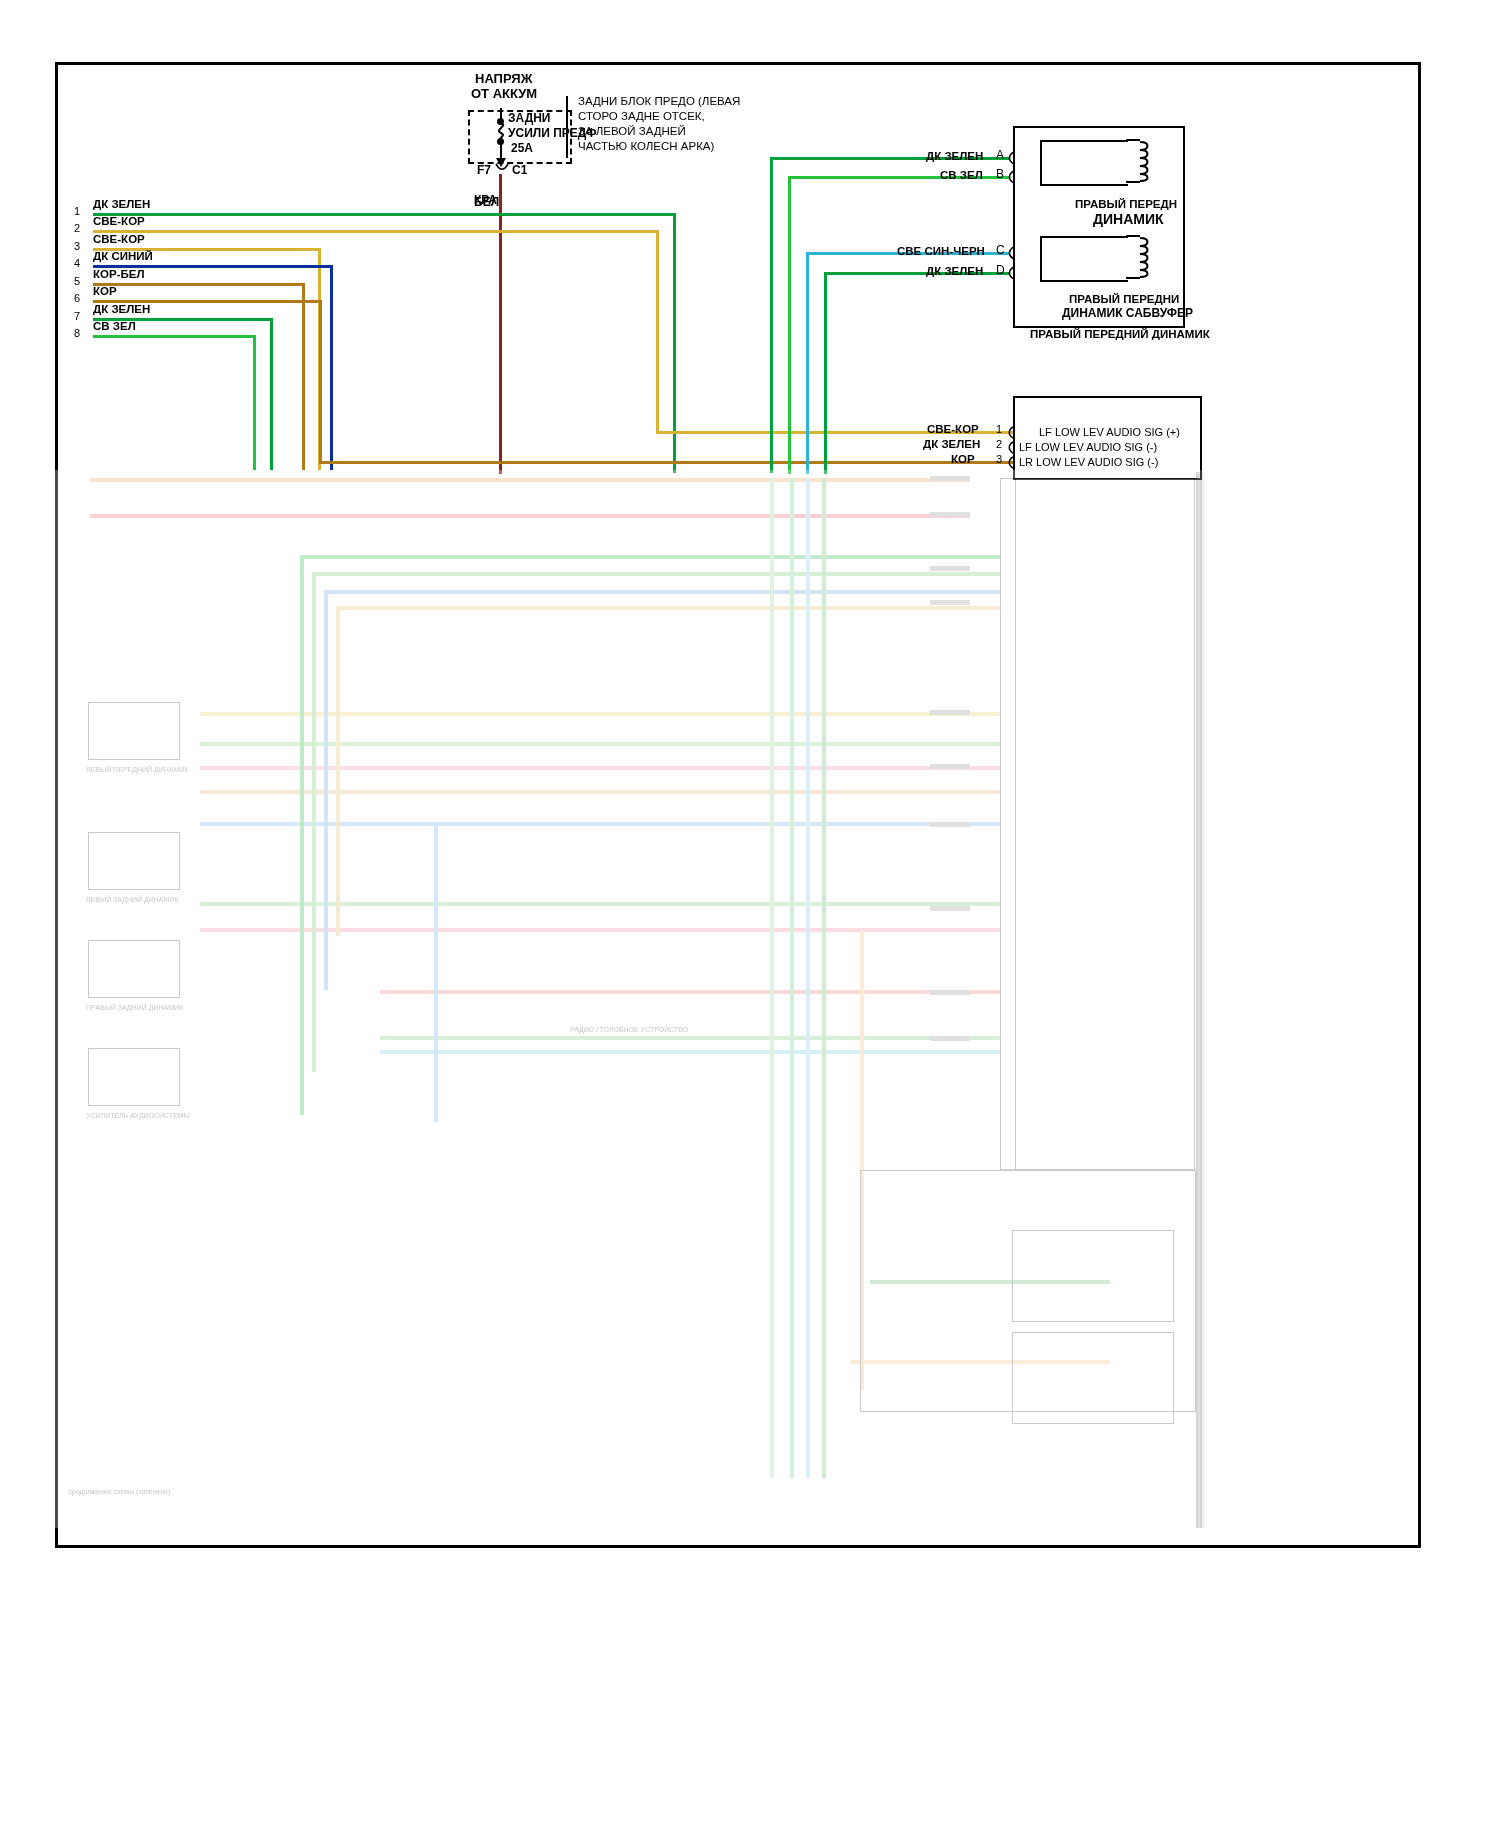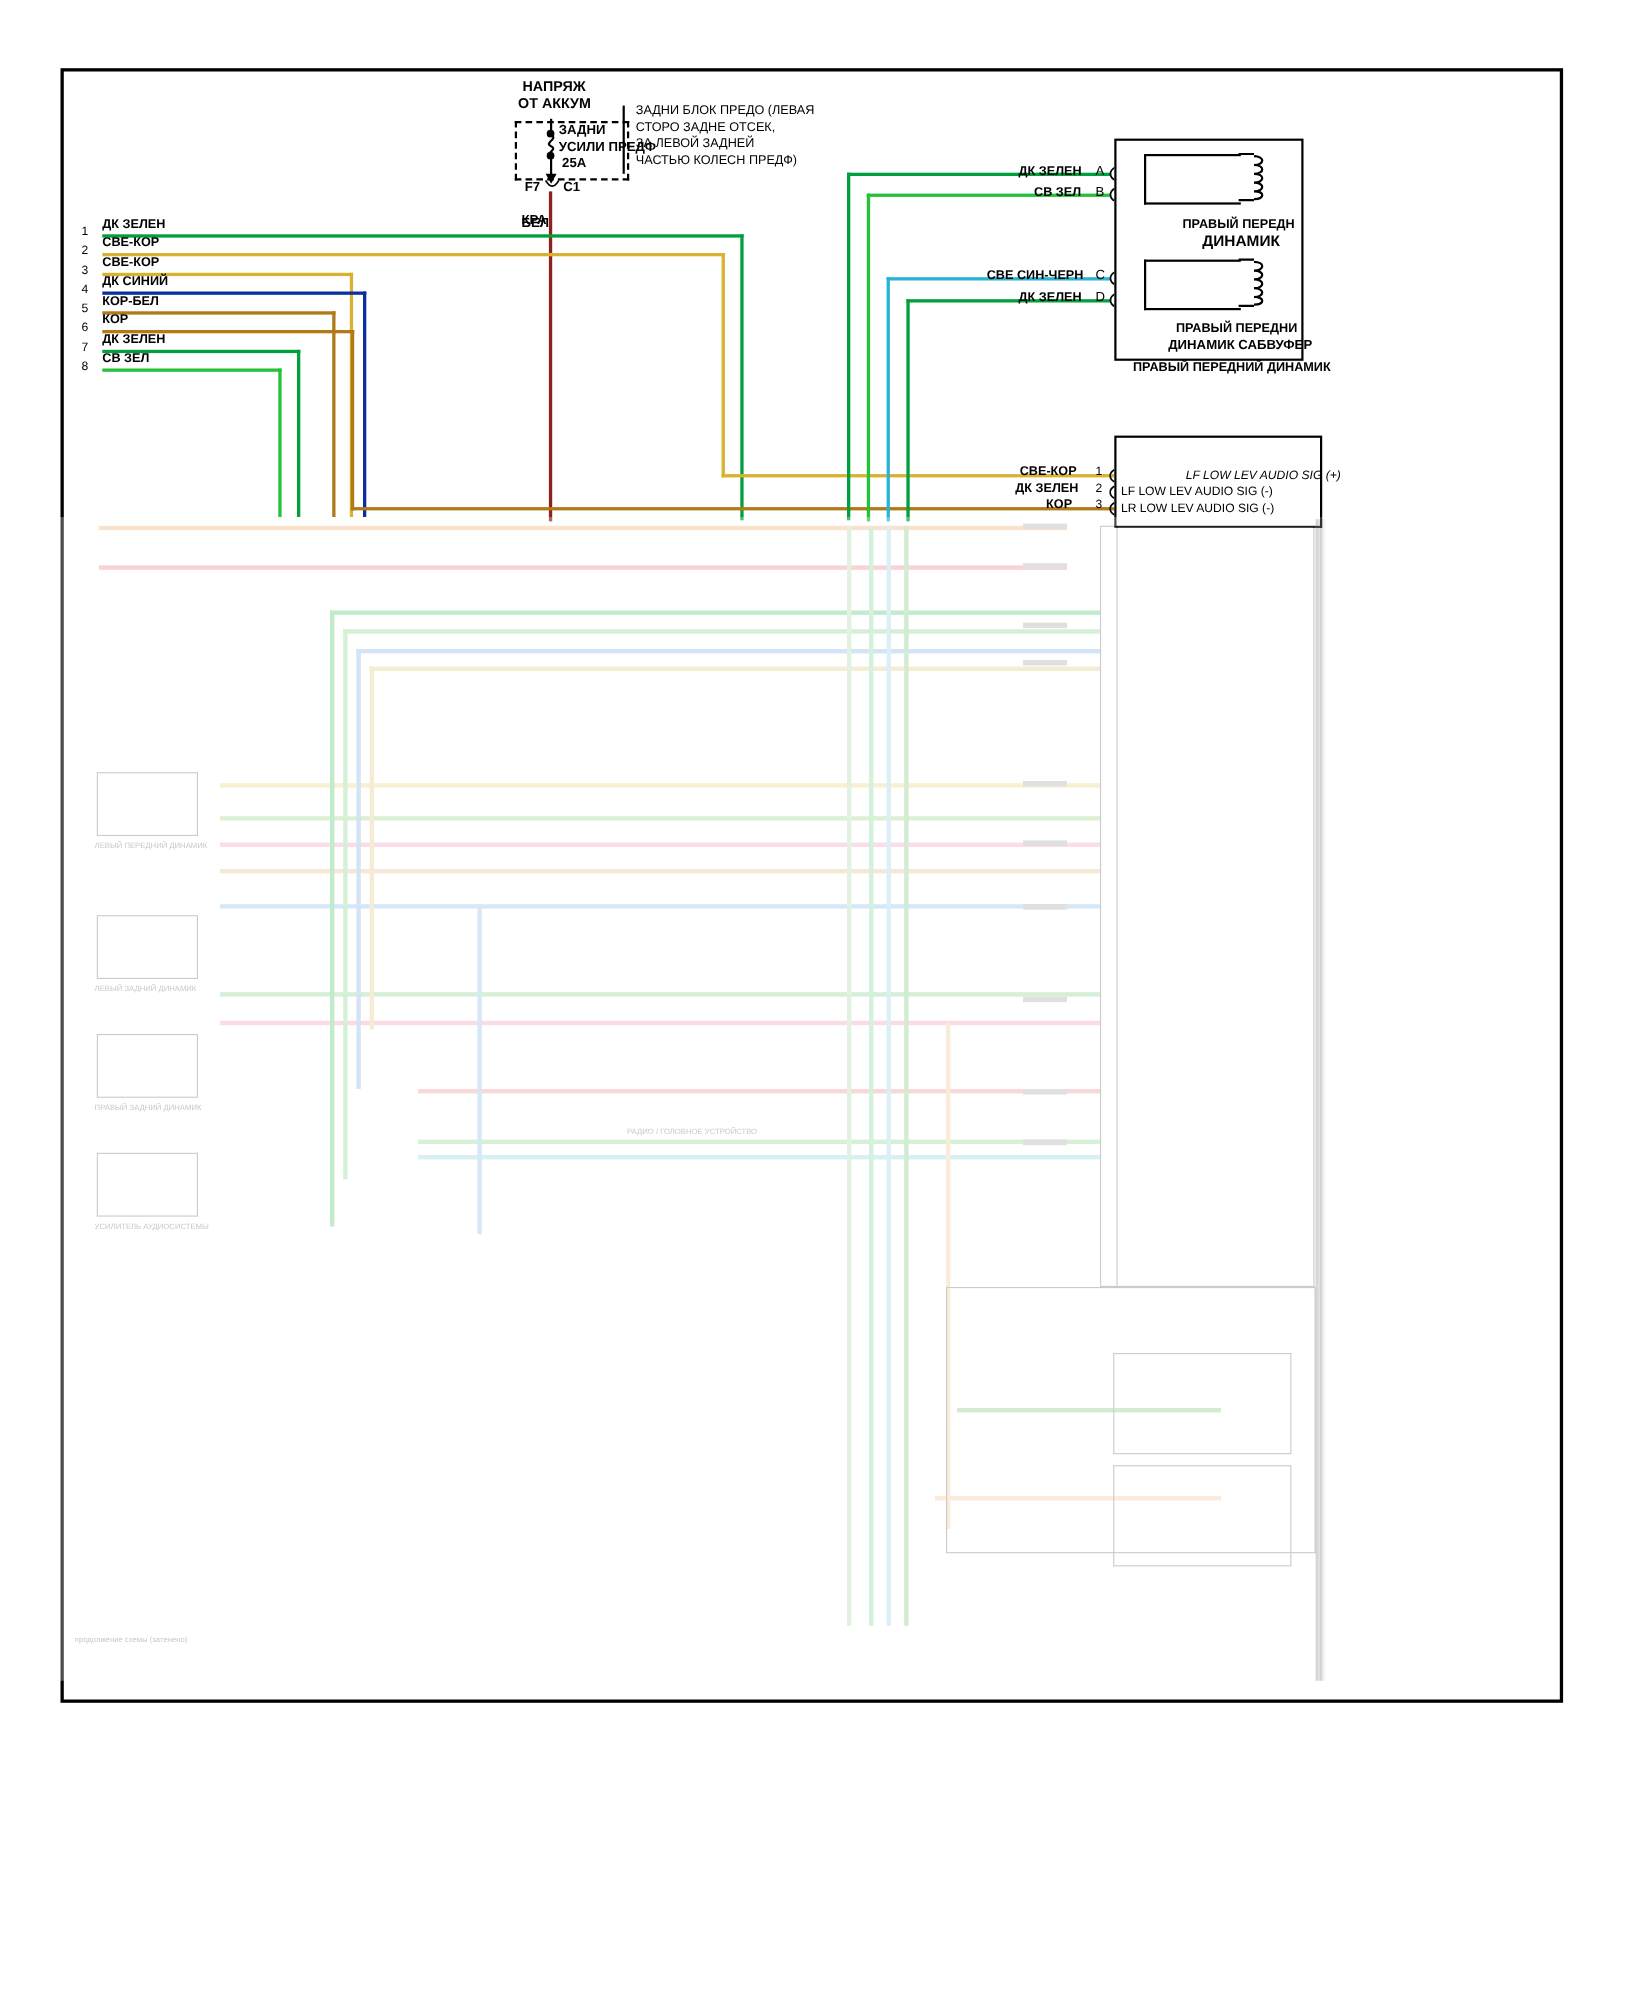--- a/index.html
+++ b/index.html
@@ -72,21 +72,21 @@
 
   <div class="lbl b" style="left:474px;top:194px;font-size:12px;">КРА</div>
   <div class="lbl b" style="left:474px;top:196px;font-size:12px;">БЕЛ</div>
 
   <div class="wire v" style="left:499px;top:174px;height:300px;background:#8d2020;"></div>
 
   <div class="solid" style="left:566px;top:96px;width:0;height:62px;border-width:0 0 0 2px;"></div>
   <div class="lbl" style="left:578px;top:95px;font-size:11.5px;">ЗАДНИ БЛОК ПРЕДО (ЛЕВАЯ</div>
   <div class="lbl" style="left:578px;top:110px;font-size:11.5px;">СТОРО ЗАДНЕ ОТСЕК,</div>
   <div class="lbl" style="left:578px;top:125px;font-size:11.5px;">ЗА ЛЕВОЙ ЗАДНЕЙ</div>
-  <div class="lbl" style="left:578px;top:140px;font-size:11.5px;">ЧАСТЬЮ КОЛЕСН ПРЕДФ)</div>
+  <div class="lbl" style="left:578px;top:140px;font-size:11.5px;">ЧАСТЬЮ КОЛЕСН АРКА)</div>
 
   <div class="pinnum" style="left:74px;top:205px;">1</div>
   <div class="lbl b" style="left:93px;top:198px;font-size:11.5px;">ДК ЗЕЛЕН</div>
   <div class="wire h" style="left:93px;top:213px;width:583px;background:#00a03c;"></div>
   <div class="wire v" style="left:673px;top:213px;height:260px;background:#00a03c;"></div>
 
   <div class="pinnum" style="left:74px;top:222px;">2</div>
   <div class="lbl b" style="left:93px;top:215px;font-size:11.5px;">СВЕ-КОР</div>
   <div class="wire h" style="left:93px;top:230px;width:566px;background:#d8b230;"></div>
   <div class="wire v" style="left:656px;top:230px;height:204px;background:#d8b230;"></div>
@@ -186,21 +186,21 @@
 
   <div class="lbl b" style="left:1030px;top:328px;font-size:11.5px;">ПРАВЫЙ ПЕРЕДНИЙ ДИНАМИК</div>
 
   <div class="solid" style="left:1013px;top:396px;width:185px;height:80px;"></div>
 
   <div class="lbl b" style="left:927px;top:423px;font-size:11.5px;">СВЕ-КОР</div>
   <div class="pinnum" style="left:996px;top:423px;">1</div>
   <svg style="position:absolute;left:1005px;top:426px;" width="11" height="13" viewBox="0 0 11 13">
       <path d="M8 1 C3 4,3 9,8 12" stroke="#000" stroke-width="1.5" fill="none"></path>
     </svg>
-  <div class="lbl" style="left:1078px;top:426px;font-size:11px;font-style:italic;">LF LOW LEV AUDIO SIG (+)</div>
+  <div class="lbl" style="left:1039px;top:426px;font-size:11px;">LF LOW LEV AUDIO SIG (+)</div>
 
   <div class="lbl b" style="left:923px;top:438px;font-size:11.5px;">ДК ЗЕЛЕН</div>
   <div class="pinnum" style="left:996px;top:438px;">2</div>
   <svg style="position:absolute;left:1005px;top:441px;" width="11" height="13" viewBox="0 0 11 13">
       <path d="M8 1 C3 4,3 9,8 12" stroke="#000" stroke-width="1.5" fill="none"></path>
     </svg>
   <div class="lbl" style="left:1019px;top:441px;font-size:11px;">LF LOW LEV AUDIO SIG (-)</div>
 
   <div class="lbl b" style="left:951px;top:453px;font-size:11.5px;">КОР</div>
   <div class="pinnum" style="left:996px;top:453px;">3</div>

